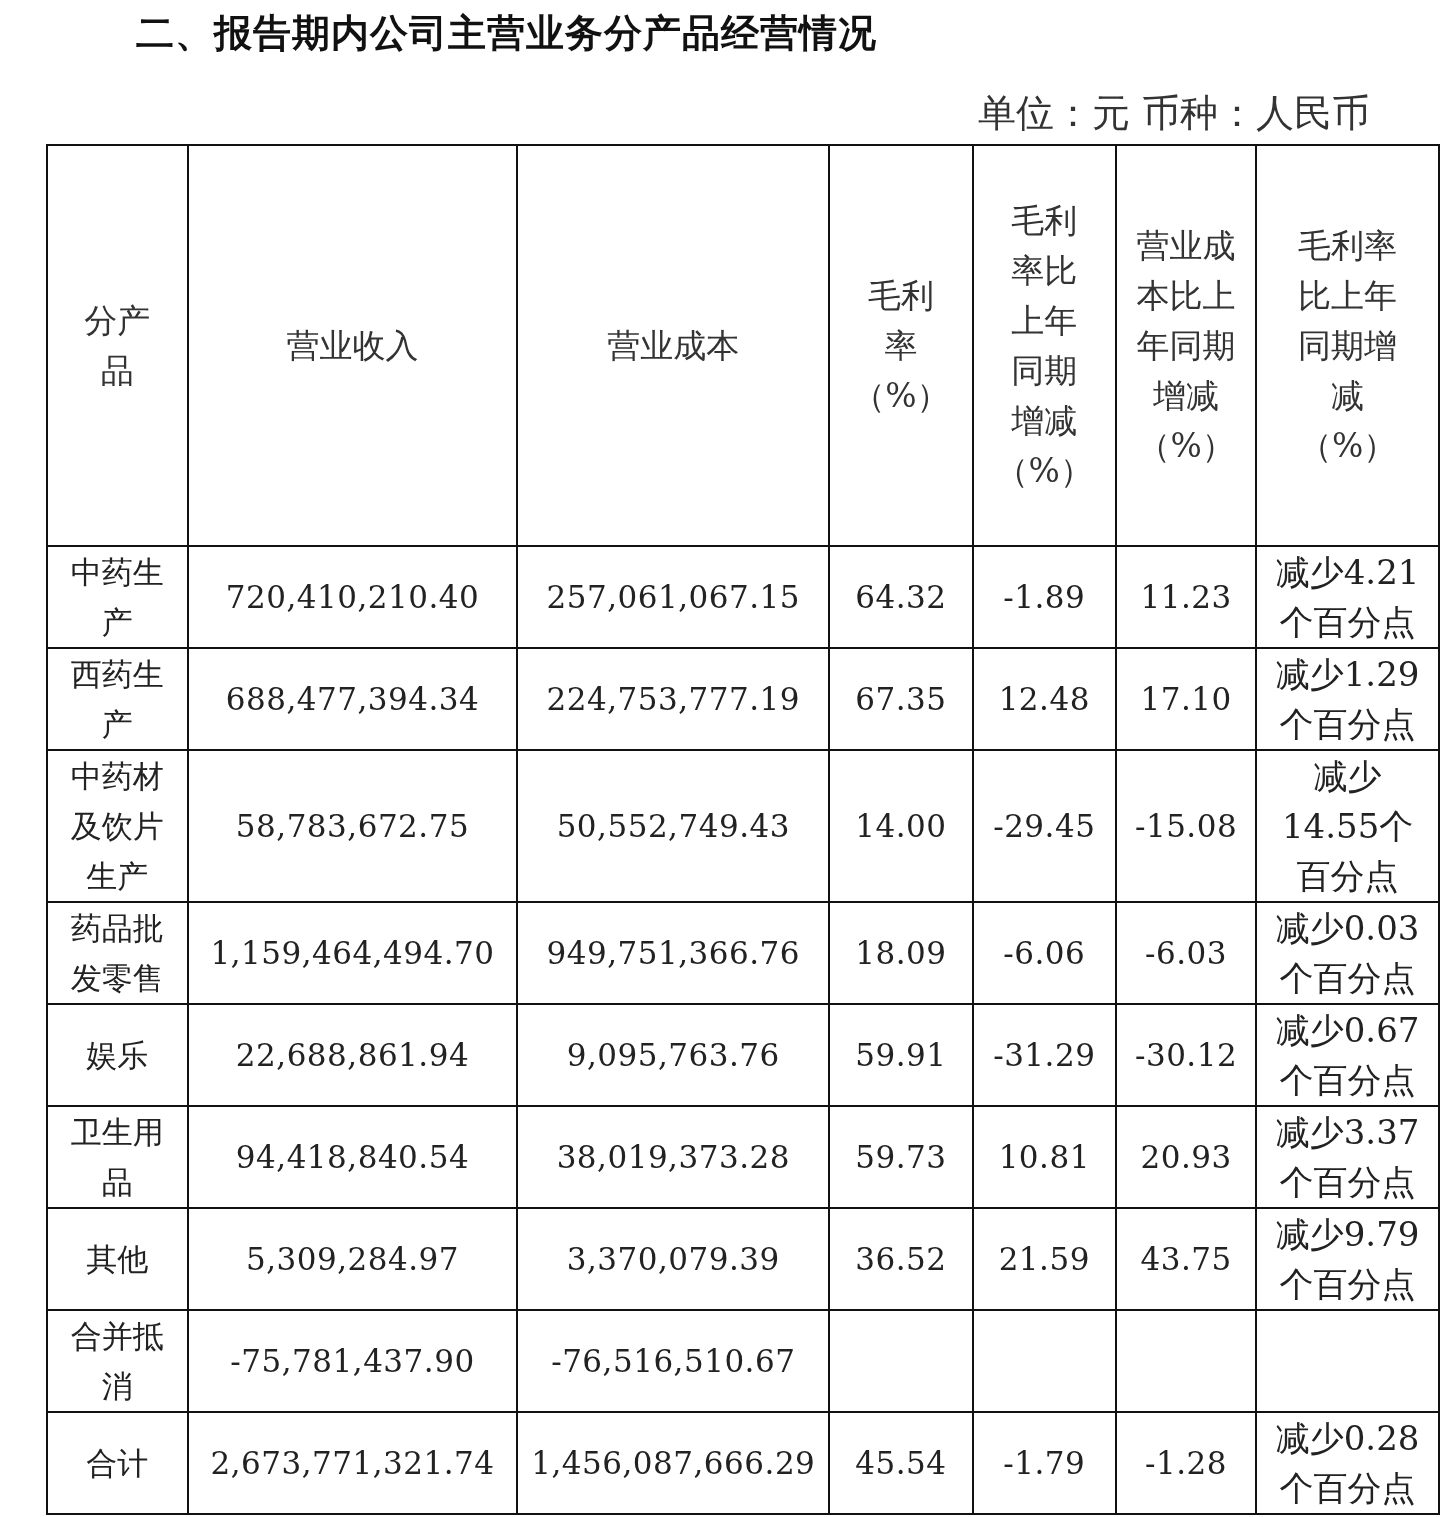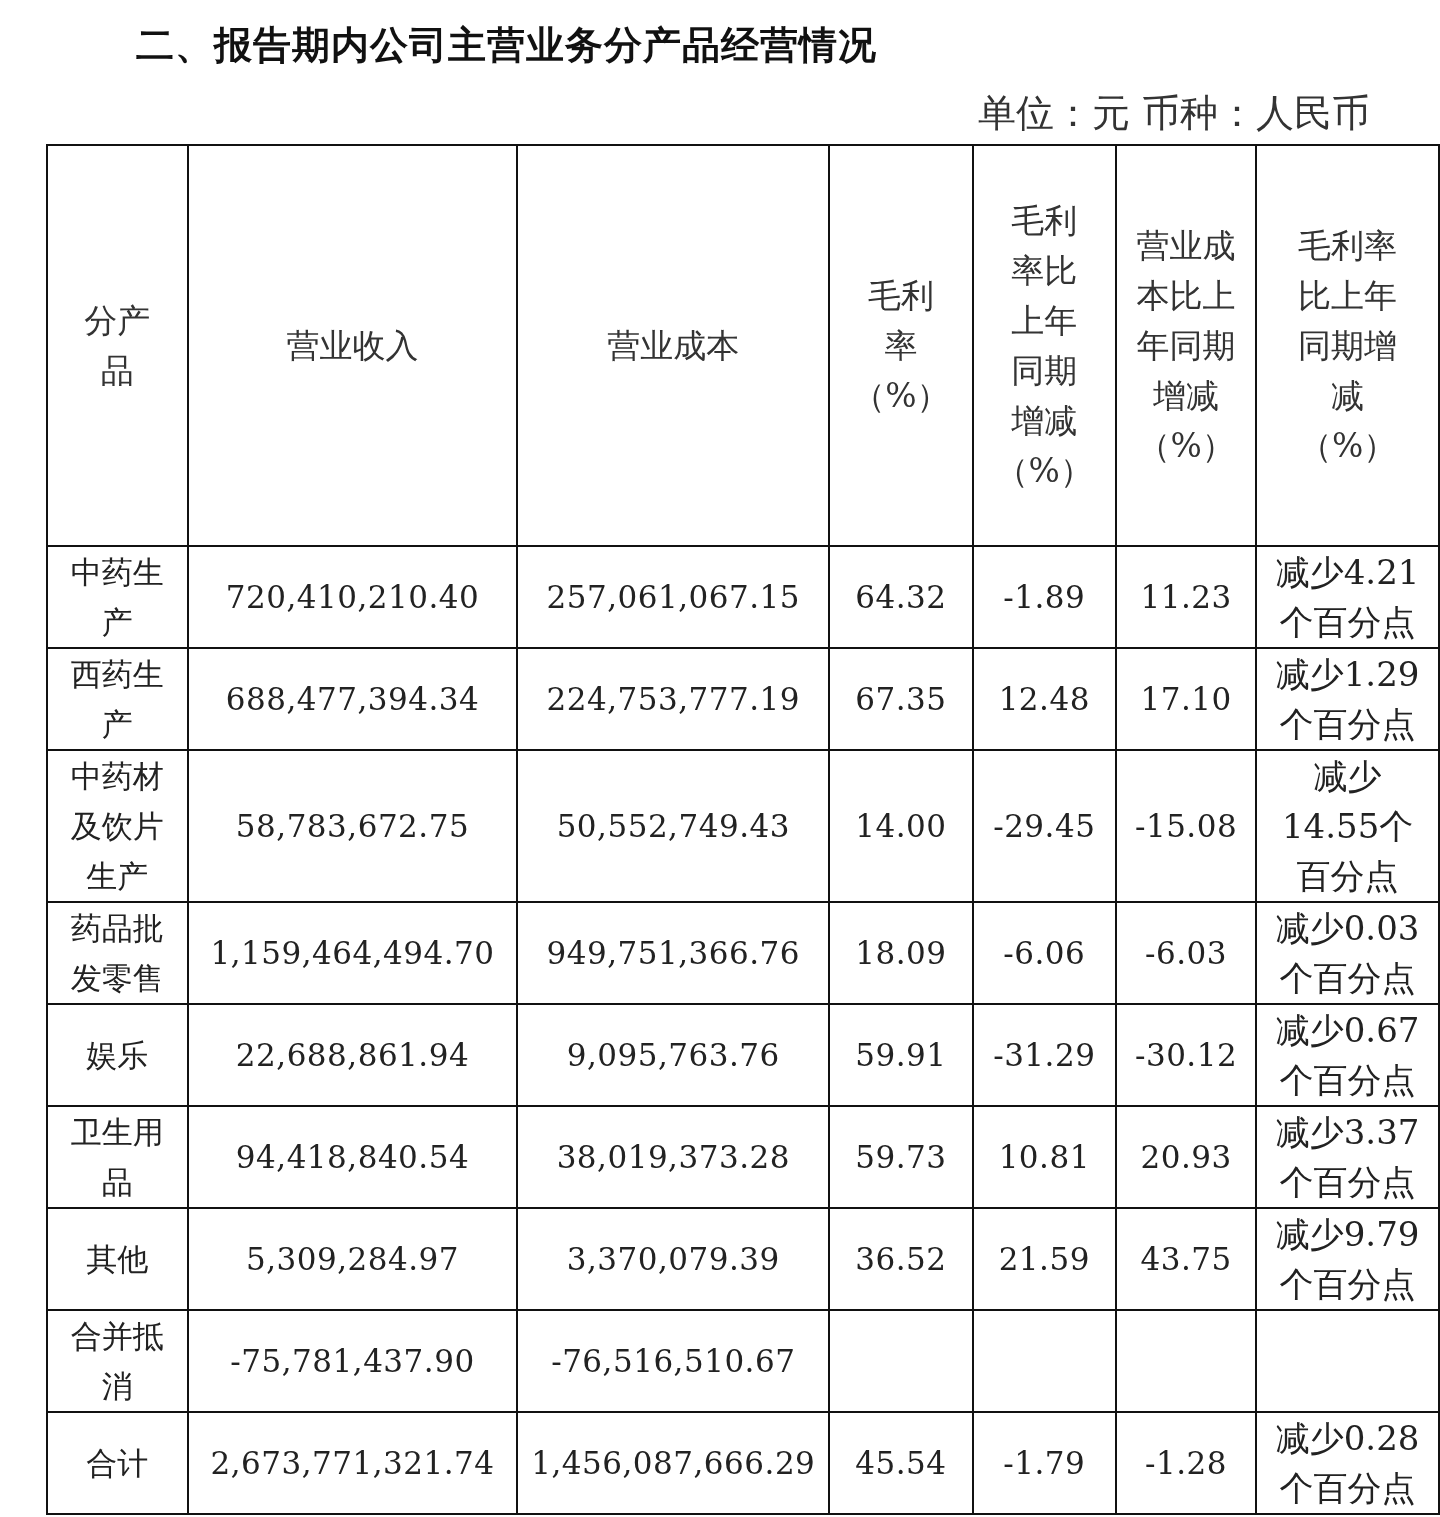--- a/index.html
+++ b/index.html
@@ -1,18 +1,18 @@
 <!DOCTYPE html>
 <html><head>
 <meta charset="utf-8">
 <style>
   html, body { margin:0; padding:0; background:#ffffff; }
   body { width:1440px; height:1517px; position:relative; overflow:hidden;
          font-family: "DejaVu Serif", "Liberation Serif", serif; color:#222; }
-  .title { position:absolute; left:136px; top:20px; font-family:"DejaVu Sans", sans-serif;
+  .title { position:absolute; left:136px; top:8px; font-family:"DejaVu Sans", sans-serif;
            font-weight:bold; font-size:38px; letter-spacing:1px; color:#111; }
   .unit { position:absolute; right:70px; top:88px; font-size:38px; color:#333; }
   table { position:absolute; left:46px; top:144px; border-collapse:collapse;
           table-layout:fixed; }
   td, th { border:2px solid #111; text-align:center; vertical-align:middle;
            font-weight:normal; font-size:31px; line-height:50px; padding:0 4px; }
   th { font-size:33px; line-height:50px; color:#333; }
   .pc { font-size:34px; line-height:50px; }
   .num { letter-spacing:0.5px; }
 </style>

